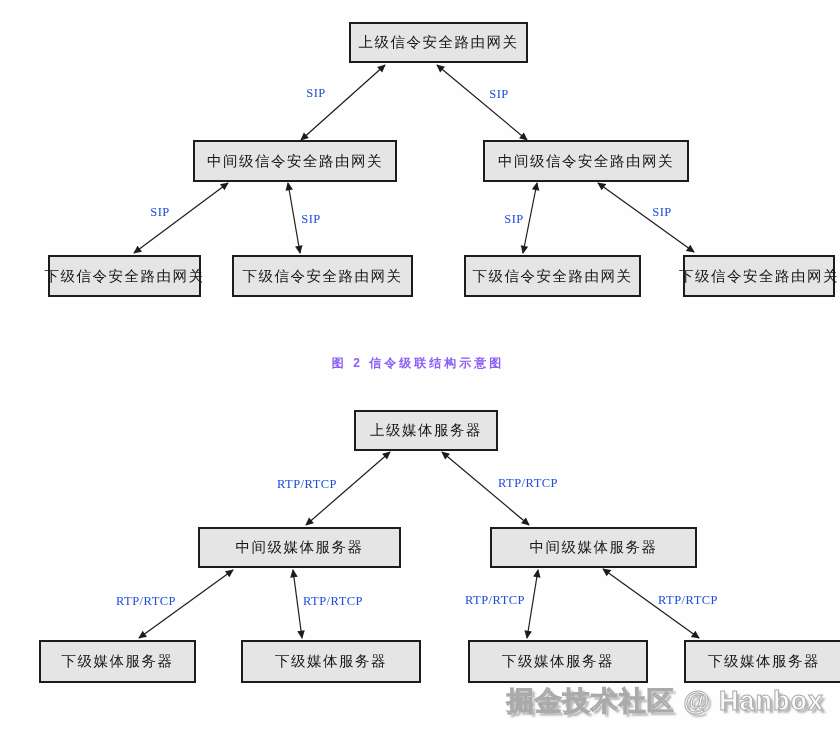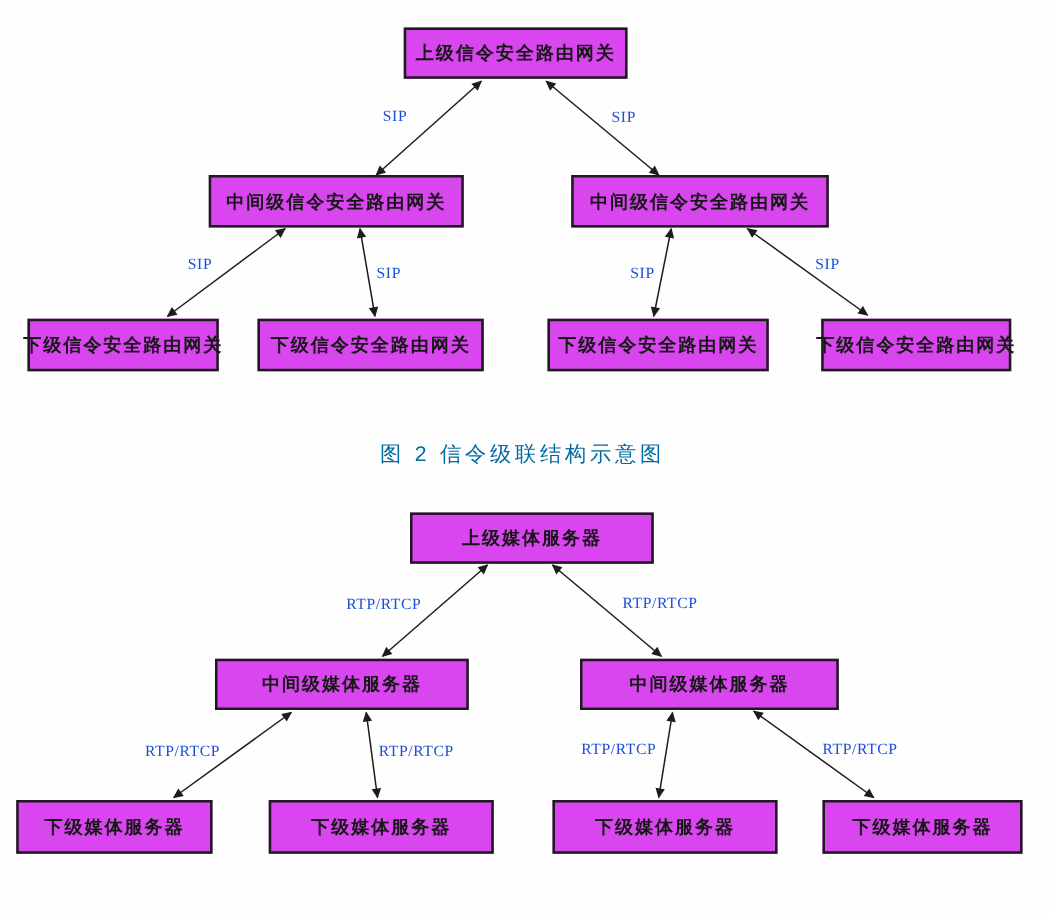--- a/index.html
+++ b/index.html
@@ -2,32 +2,32 @@
 <html><head>
 <meta charset="utf-8">
 <style>
   html,body{margin:0;padding:0;background:#ffffff;}
   .canvas{
     position:relative;width:840px;height:733px;background:#fefefe;overflow:hidden;
     font-family:"Liberation Serif","DejaVu Serif",serif;
   }
   .edges{position:absolute;left:0;top:0;width:840px;height:733px;}
   .node{
-    position:absolute;box-sizing:border-box;border:2px solid #1c1c1c;background:#d946ef;
+    position:absolute;box-sizing:border-box;border:2px solid #1c1c1c;background:#e5e5e5;
     display:flex;align-items:center;justify-content:center;
-    font-size:14.5px;font-weight:700;color:#161616;letter-spacing:1.5px;white-space:nowrap;
+    font-size:14.5px;font-weight:400;color:#161616;letter-spacing:1.5px;white-space:nowrap;margin-left:26px;
   }
   .edge-label{
     position:absolute;transform:translate(-50%,-50%);
     font-size:12.5px;color:#1d4ed8;letter-spacing:.5px;white-space:nowrap;
   }
   .caption{
     position:absolute;left:418px;top:363px;transform:translate(-50%,-50%);
     font-family:"Liberation Sans","DejaVu Sans",sans-serif;
-    font-weight:normal;font-size:17px;letter-spacing:3px;color:#0369a1;white-space:nowrap;
+    font-weight:bold;font-size:12px;letter-spacing:3px;color:#8b5cf6;white-space:nowrap;
   }
   .watermark{
     position:absolute;top:683px;right:16px;
     font-family:"Liberation Sans","DejaVu Sans",sans-serif;
     font-weight:bold;font-size:27px;letter-spacing:1px;white-space:nowrap;
     color:#fbfbfb;-webkit-text-stroke:1px #aaaaaa;
     text-shadow:3px 3px 2px rgba(110,110,110,.5);
   }
 </style>
 </head>
@@ -67,29 +67,30 @@
 
   <span class="edge-label" style="left:316px;top:93px">SIP</span>
   <span class="edge-label" style="left:499px;top:94px">SIP</span>
   <span class="edge-label" style="left:160px;top:212px">SIP</span>
   <span class="edge-label" style="left:311px;top:219px">SIP</span>
   <span class="edge-label" style="left:514px;top:219px">SIP</span>
   <span class="edge-label" style="left:662px;top:212px">SIP</span>
 
   <div class="caption">图 2  信令级联结构示意图</div>
 
-  <div class="node" style="left:328px;top:410px;width:195px;height:41px">上级媒体服务器</div>
+  <div class="node" style="left:328px;top:410px;width:144px;height:41px">上级媒体服务器</div>
   <div class="node" style="left:172px;top:527px;width:203px;height:41px">中间级媒体服务器</div>
   <div class="node" style="left:464px;top:527px;width:207px;height:41px">中间级媒体服务器</div>
   <div class="node" style="left:13px;top:640px;width:157px;height:43px">下级媒体服务器</div>
   <div class="node" style="left:215px;top:640px;width:180px;height:43px">下级媒体服务器</div>
   <div class="node" style="left:442px;top:640px;width:180px;height:43px">下级媒体服务器</div>
   <div class="node" style="left:658px;top:640px;width:160px;height:43px">下级媒体服务器</div>
 
   <span class="edge-label" style="left:307px;top:484px">RTP/RTCP</span>
   <span class="edge-label" style="left:528px;top:483px">RTP/RTCP</span>
   <span class="edge-label" style="left:146px;top:601px">RTP/RTCP</span>
   <span class="edge-label" style="left:333px;top:601px">RTP/RTCP</span>
   <span class="edge-label" style="left:495px;top:600px">RTP/RTCP</span>
   <span class="edge-label" style="left:688px;top:600px">RTP/RTCP</span>
 
+  <div class="watermark">掘金技术社区 @ Hanbox</div>
 
 </div>
 
 </body></html>

